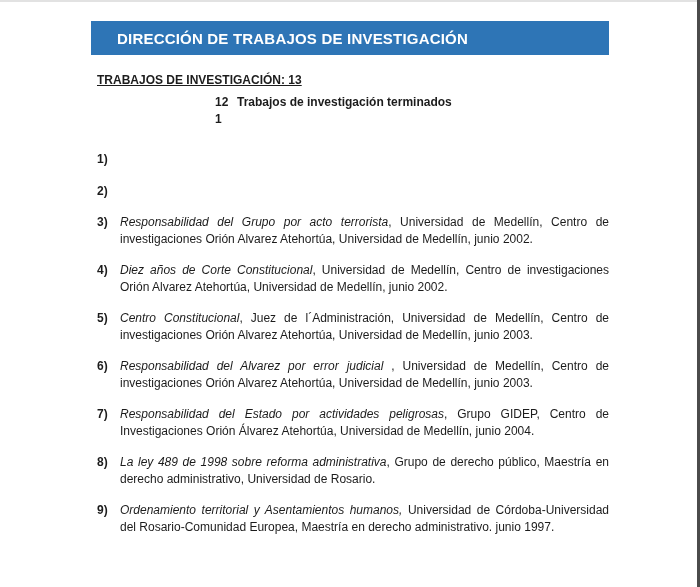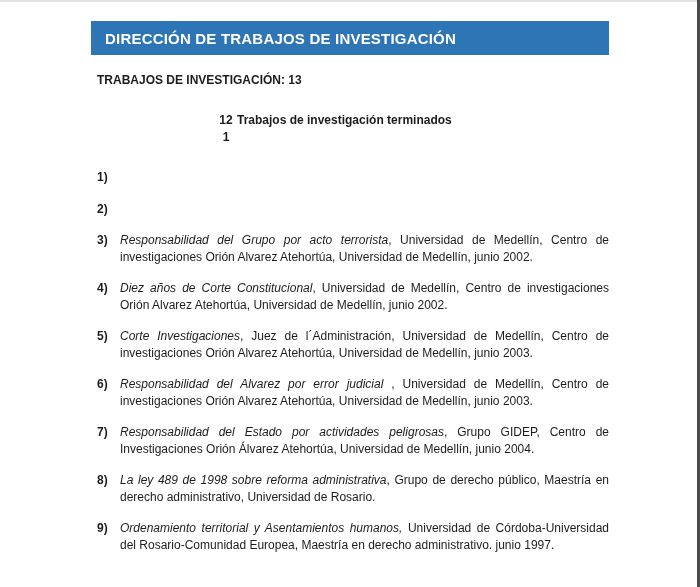--- a/index.html
+++ b/index.html
@@ -18,42 +18,41 @@
   .right-edge{
     position:absolute;top:0;right:0;width:3px;height:587px;
     background:#4b4b4b;
   }
   .header-bar{
     margin:21px 0 0 91px;
     width:518px;height:34px;
     background:#2e75b6;
     display:flex;align-items:center;
     box-sizing:border-box;
-    padding-left:14px;
+    padding-left:26px;
   }
   .header-bar span{
     color:#ffffff;
     font-weight:bold;
     font-size:15px;
     letter-spacing:0.2px;
     white-space:nowrap;
   }
   .summary{
     margin:17px 0 0 97px;
     font-size:12px;
     font-weight:bold;
     line-height:17px;
   }
-  .summary-total{margin-bottom:23px;}
+  .summary-total{margin-bottom:5px;text-decoration:underline;}
   .summary-row{display:flex;}
   .s-count{
     margin-left:118px;
     width:22px;
     flex-shrink:0;
-    text-align:center;
   }
   .items{
     margin:23px 0 0 97px;
   }
   .item{
     display:flex;
     margin-bottom:15px;
     font-size:12px;
     line-height:16.5px;
   }
@@ -106,21 +105,21 @@
       <p class="text"><i>Responsabilidad del Grupo por acto terrorista</i><span>, Universidad de Medellín, Centro de investigaciones Orión Alvarez Atehortúa, Universidad de Medellín, junio 2002.</span></p>
     </div>
 
     <div class="item">
       <span class="num">4)</span>
       <p class="text"><i>Diez años de Corte Constitucional</i><span>, Universidad de Medellín, Centro de investigaciones Orión Alvarez Atehortúa, Universidad de Medellín, junio 2002.</span></p>
     </div>
 
     <div class="item">
       <span class="num">5)</span>
-      <p class="text"><i>Corte Investigaciones</i><span>, Juez de l´Administración, Universidad de Medellín, Centro de investigaciones Orión Alvarez Atehortúa, Universidad de Medellín, junio 2003.</span></p>
+      <p class="text"><i>Centro Constitucional</i><span>, Juez de l´Administración, Universidad de Medellín, Centro de investigaciones Orión Alvarez Atehortúa, Universidad de Medellín, junio 2003.</span></p>
     </div>
 
     <div class="item">
       <span class="num">6)</span>
       <p class="text"><i>Responsabilidad del Alvarez por error judicial</i><span> , Universidad de Medellín, Centro de investigaciones Orión Alvarez Atehortúa, Universidad de Medellín, junio 2003.</span></p>
     </div>
 
     <div class="item">
       <span class="num">7)</span>
       <p class="text"><i>Responsabilidad del Estado por actividades peligrosas</i><span>, Grupo GIDEP, Centro de Investigaciones Orión Álvarez Atehortúa, Universidad de Medellín, junio 2004.</span></p>

